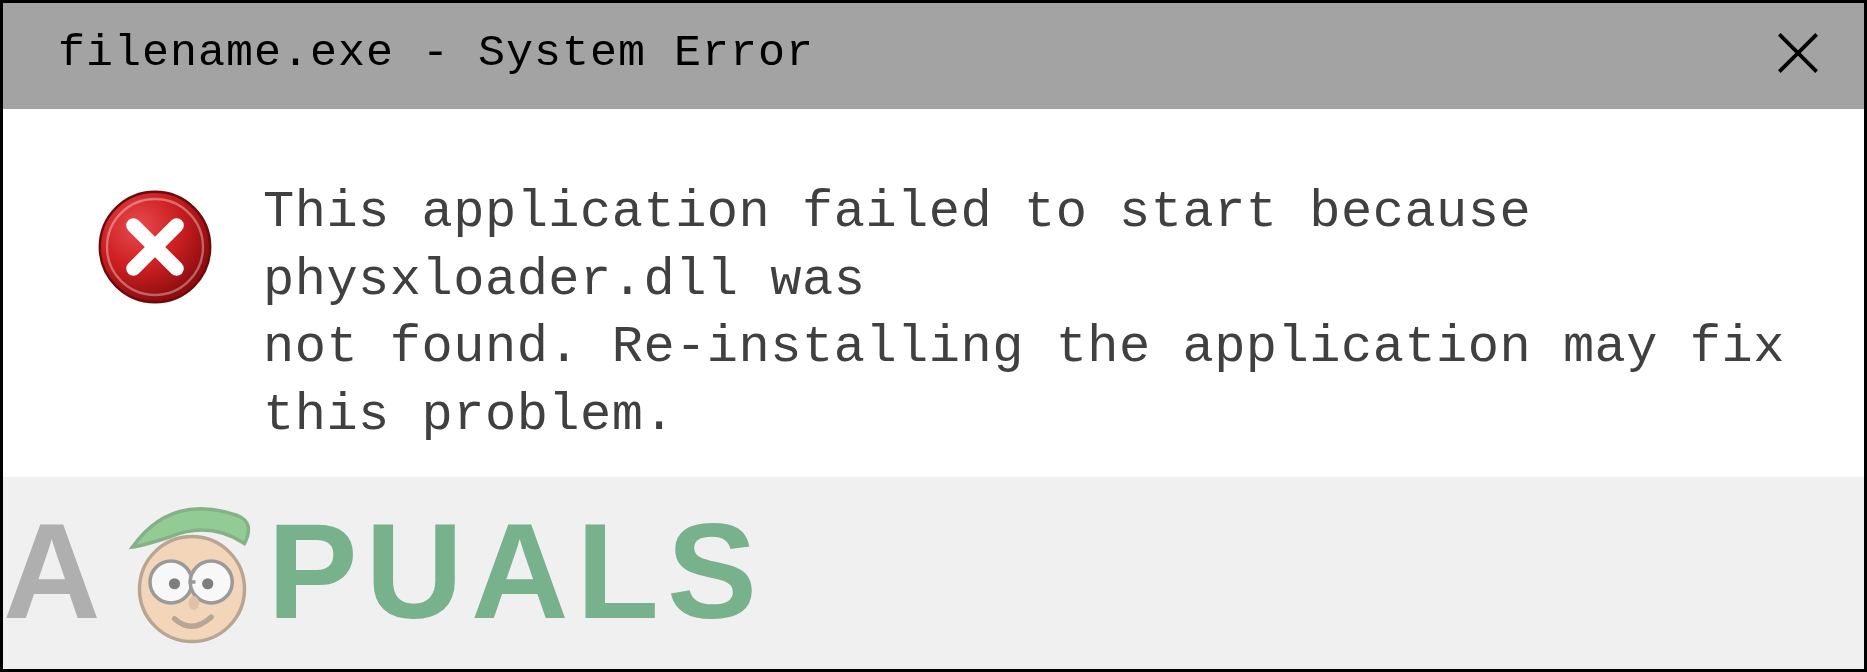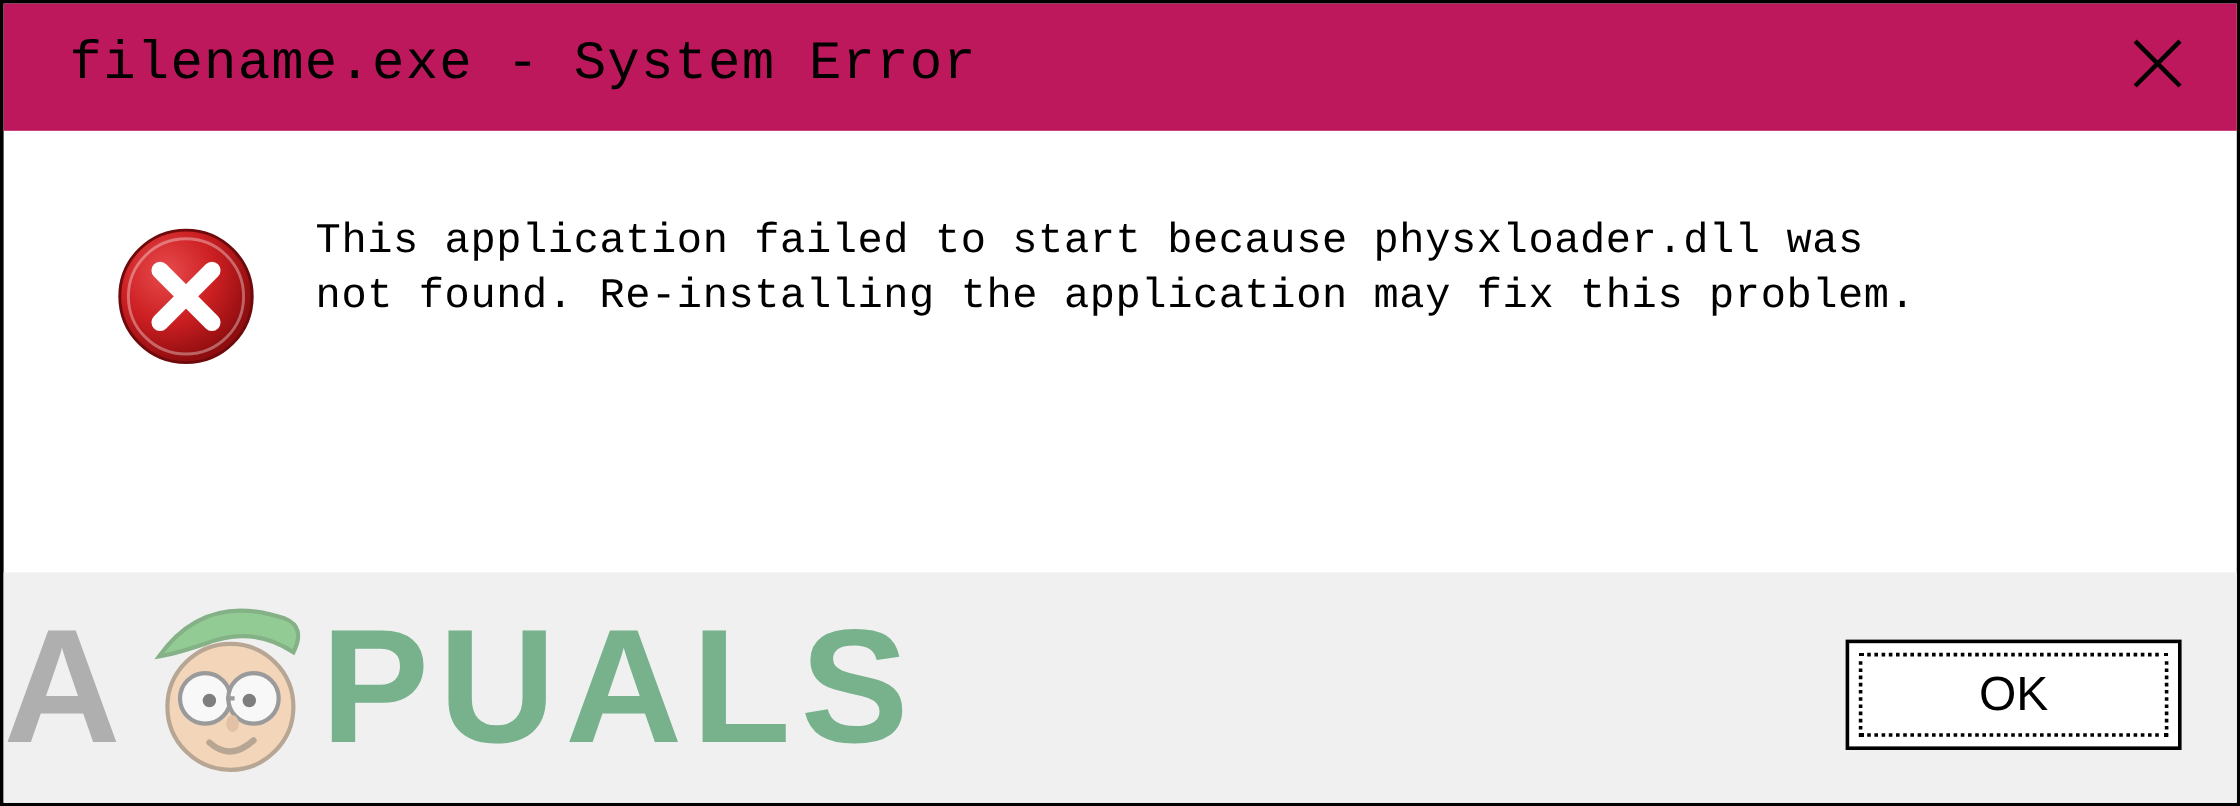--- a/index.html
+++ b/index.html
@@ -15,21 +15,21 @@
       width: 100%;
       height: 100%;
       border: 3px solid #000;
       background: #fff;
     }
     .titlebar {
       position: relative;
       display: flex;
       align-items: center;
       padding: 25px 40px 30px 55px;
-      background: #be185d;
+      background: #a3a3a3;
     }
     .title {
       font-size: 45px;
       letter-spacing: 1px;
       font-weight: normal;
       color: #000;
       white-space: pre;
     }
     .close {
       position: absolute;
@@ -49,23 +49,23 @@
       padding: 70px 70px 70px 92px;
       gap: 48px;
     }
     .err-icon {
       width: 120px;
       height: 120px;
       flex-shrink: 0;
       margin-top: 8px;
     }
     .msg {
-      font-size: 35px;
+      font-size: 52px;
       line-height: 1.3;
-      color: #000000;
+      color: #404040;
       white-space: pre-wrap;
       font-weight: normal;
       letter-spacing: 0.5px;
     }
     .button-row {
       position: absolute;
       left: 0;
       right: 0;
       bottom: 0;
       height: 192px;
@@ -163,18 +163,15 @@
         <circle cx="40" cy="56" r="12" fill="#fff" stroke="#555" stroke-width="2"></circle>
         <circle cx="63" cy="56" r="12" fill="#fff" stroke="#555" stroke-width="2"></circle>
         <line x1="50" y1="56" x2="54" y2="56" stroke="#555" stroke-width="2"></line>
         <circle cx="42" cy="57" r="3.2" fill="#222"></circle>
         <circle cx="61" cy="57" r="3.2" fill="#222"></circle>
         <path d="M42 77 Q52 86 63 76" fill="none" stroke="#8c6b4a" stroke-width="3" stroke-linecap="round"></path>
         <ellipse cx="53" cy="68" rx="3" ry="4" fill="#d89b6a"></ellipse>
       </svg>
       <span class="word">PUALS</span>
     </div>
-    <div class="ok-btn">
-      <span>OK</span>
-    </div>
   </div>
 
 </div>
 
 </body></html>

